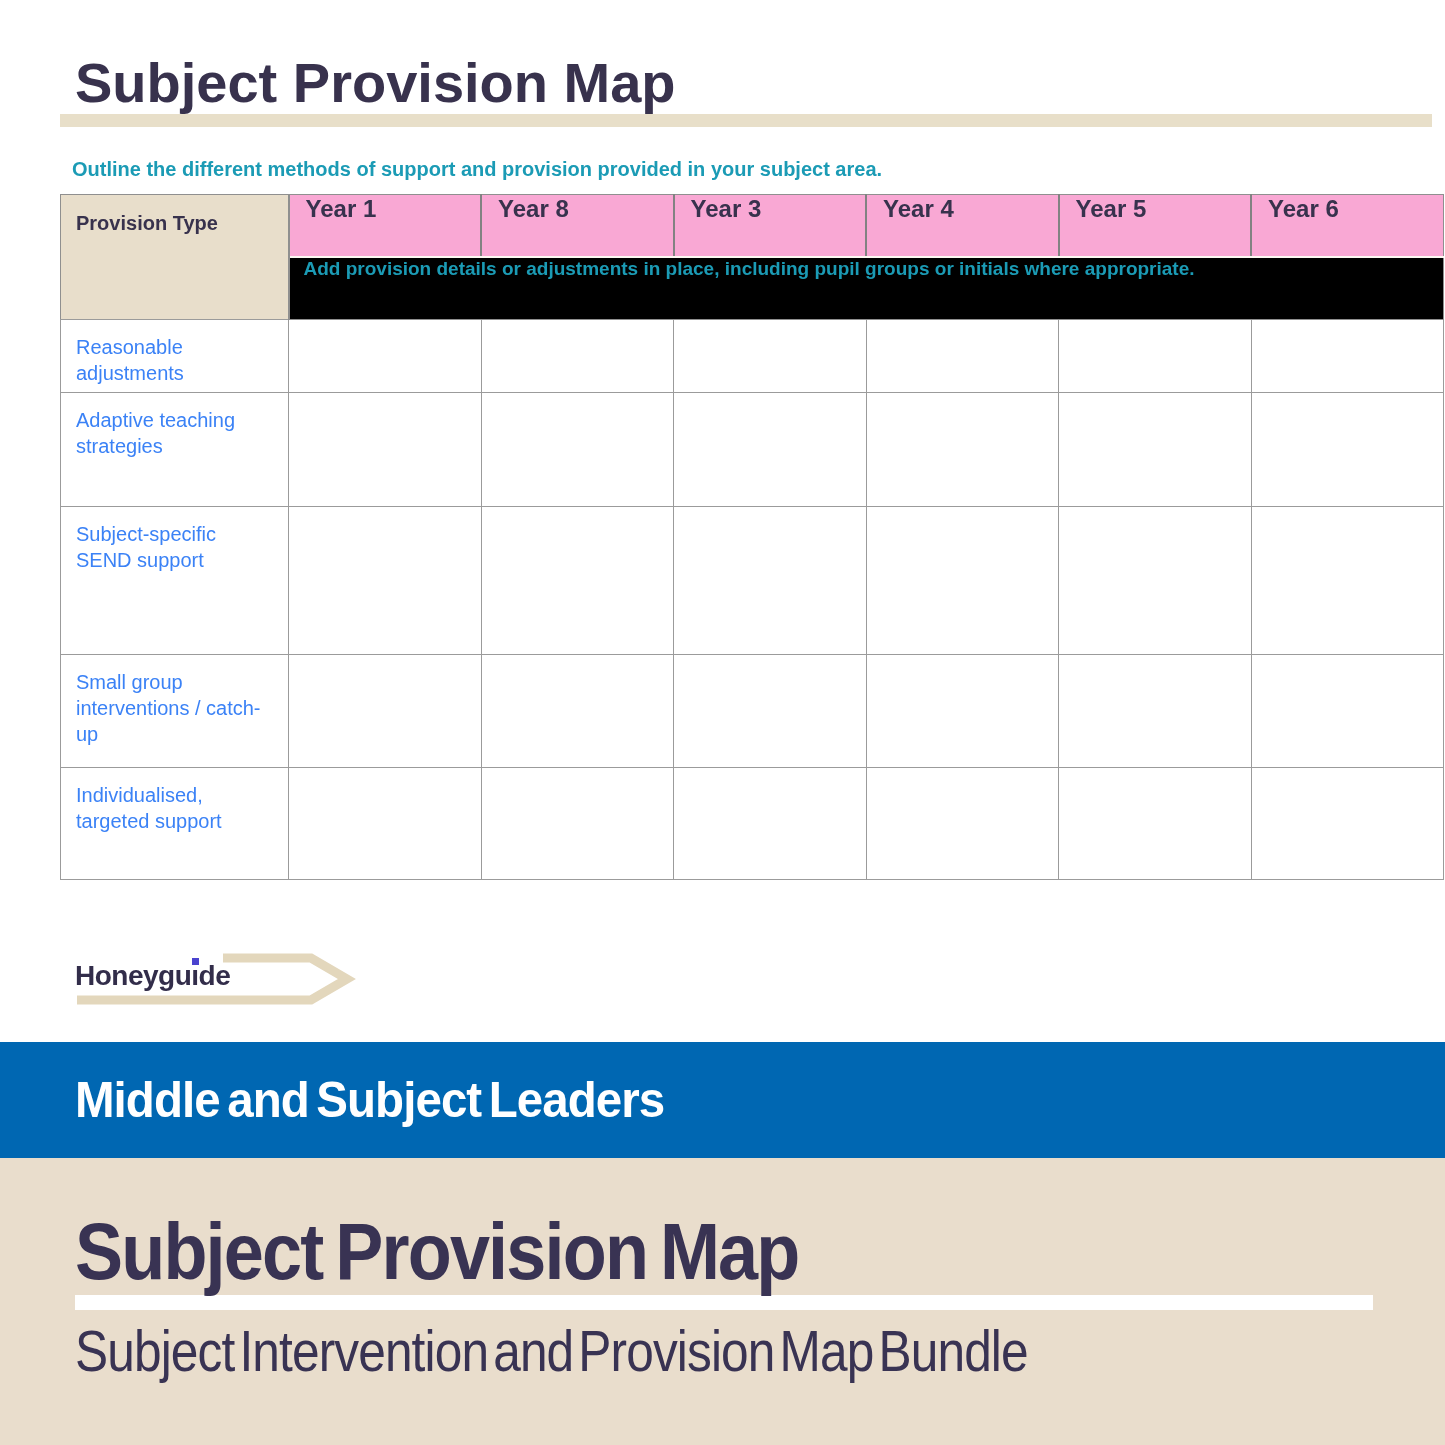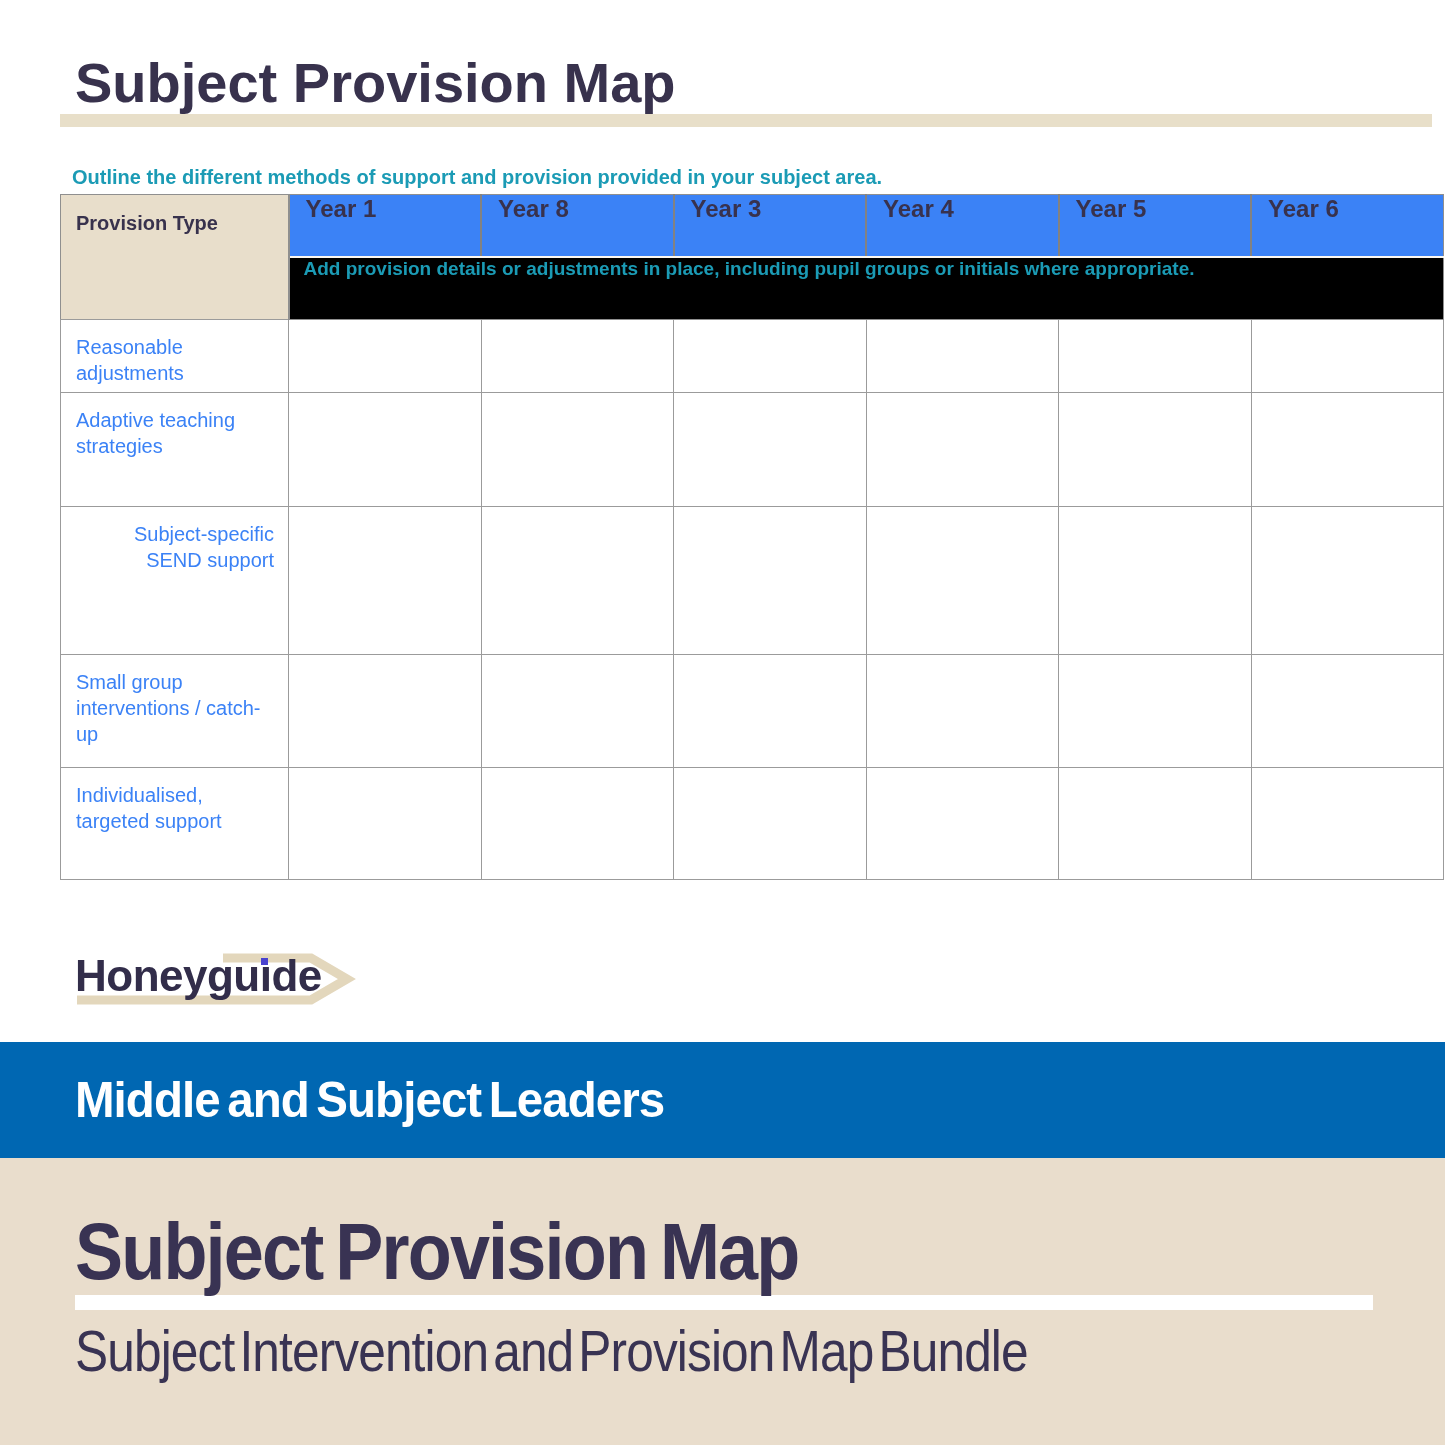--- a/index.html
+++ b/index.html
@@ -10,67 +10,67 @@
   .doc-title {
     position:absolute; left:75px; top:50px;
     font-size:56px; font-weight:bold; color:#38324d; letter-spacing:0;
   }
   .title-rule {
     position:absolute; left:60px; top:114px; width:1372px; height:13px;
     background:#e8dfc9;
   }
   .instruction {
     position:absolute; left:72px; top:158px;
-    font-size:20px; font-weight:bold; color:#1b9bb5;margin-top:8px;
+    font-size:20px; font-weight:bold; color:#1b9bb5;
   }
 
   
   table.provision {
     position:absolute; left:60px; top:194px; width:1383px;
     border-collapse:collapse; table-layout:fixed;
     border:1px solid #8f8f8f;
   }
   table.provision th, table.provision td { vertical-align:top; }
   th.corner {
     background:#e8decb; text-align:left; padding:17px 10px 0 15px;
     font-size:20px; font-weight:bold; color:#38324d;
     border-right:2px solid #8f8f8f;
   }
   th.year {
-    background:#3b82f6; text-align:left; padding:0 10px 0 16px;
+    background:#f9a8d4; text-align:left; padding:0 10px 0 16px;
     font-size:24px; font-weight:bold; color:#38324d;
     vertical-align:middle;
     border-left:2px solid #828282; border-bottom:2px solid #fcf8f1;
   }
   th.year.first { border-left:none; }
   td.subhead {
     background:#000000; vertical-align:middle; padding:0 14px 0 14px;
     font-size:19px; font-weight:bold; color:#1b9bb5;
     border-bottom:1px solid #8f8f8f;
   }
   td.rowlabel {
     background:#ffffff; padding:14px 14px 0 15px;
     font-size:20px; color:#3b82f6; line-height:1.3;
     border:1px solid #9b9b9b;
   }
   td.cell { background:#ffffff; border:1px solid #9b9b9b; }
   tr.hr  { height:62px; }
   tr.sr  { height:63px; }
   tr.r1  { height:73px; }
   tr.r2  { height:114px; }
-  tr.r3  { height:148px;text-align:right; }
+  tr.r3  { height:148px; }
   tr.r4  { height:113px; }
   tr.r5  { height:112px;margin-top:25px; }
 
   
   .logo { position:absolute; left:73px; top:946px; width:300px; height:66px; }
   .logo svg { position:absolute; left:0; top:0; z-index:1; }
   .logo-text {
     position:absolute; left:2px; top:6px; z-index:2;
-    font-size:44px; font-weight:bold; color:#322d4a; letter-spacing:-0.5px;
+    font-size:28px; font-weight:bold; color:#322d4a; letter-spacing:-0.5px;
     line-height:48px; white-space:nowrap;text-align:center;
   }
   .i-wrap { position:relative; display:inline-block; }
   .i-dot { position:absolute; left:1px; top:6px; width:7px; height:7px; background:#4a43cf; }
 
   
   .banner {
     position:absolute; left:0; top:1042px; width:1445px; height:116px;
     background:#0067b2; display:flex; align-items:center;
   }

